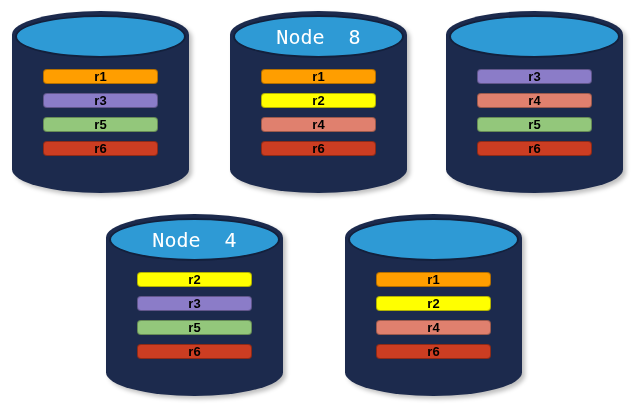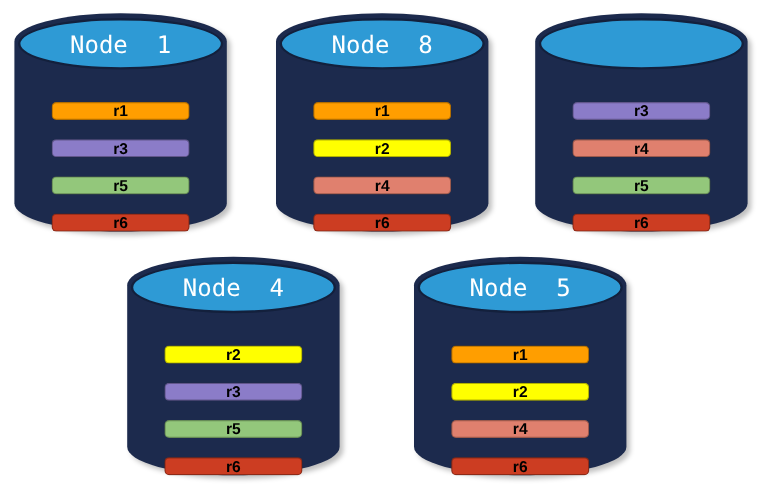--- a/index.html
+++ b/index.html
@@ -61,32 +61,30 @@
     margin-bottom: 9px;
     border-radius: 4px;
     border: 1px solid rgba(0,0,0,0.30);
     box-sizing: border-box;
     text-align: center;
     color: #000000;
     font-family: "Liberation Sans", sans-serif;
     font-weight: bold;
     font-size: 13px;
     line-height: 13px;
-    margin-top: 16px;
   }
 </style>
 </head>
 <body>
 
 <div class="canvas">
 
   <div class="node n1">
     <div class="cyl-body" style="background: rgb(28, 42, 77);"></div>
     <div class="cyl-top" style="background: rgb(46, 154, 213); border-color: rgb(19, 32, 60);"></div>
-    <div class="node-title">Node  1</div>
     <div class="records">
       <div class="record" style="background: rgb(255, 158, 0);">r1</div>
       <div class="record" style="background: rgb(139, 124, 200);">r3</div>
       <div class="record" style="background: rgb(147, 199, 123);">r5</div>
       <div class="record" style="background: rgb(204, 61, 34);">r6</div>
     </div>
   </div>
 
   <div class="node n2">
     <div class="cyl-body" style="background: rgb(28, 42, 77);"></div>
@@ -119,21 +117,20 @@
       <div class="record" style="background: rgb(255, 255, 0);">r2</div>
       <div class="record" style="background: rgb(139, 124, 200);">r3</div>
       <div class="record" style="background: rgb(147, 199, 123);">r5</div>
       <div class="record" style="background: rgb(204, 61, 34);">r6</div>
     </div>
   </div>
 
   <div class="node n5">
     <div class="cyl-body" style="background: rgb(28, 42, 77);"></div>
     <div class="cyl-top" style="background: rgb(46, 154, 213); border-color: rgb(19, 32, 60);"></div>
-    <div class="node-title">Node  5</div>
     <div class="records">
       <div class="record" style="background: rgb(255, 158, 0);">r1</div>
       <div class="record" style="background: rgb(255, 255, 0);">r2</div>
       <div class="record" style="background: rgb(224, 128, 110);">r4</div>
       <div class="record" style="background: rgb(204, 61, 34);">r6</div>
     </div>
   </div>
 
 </div>
 

